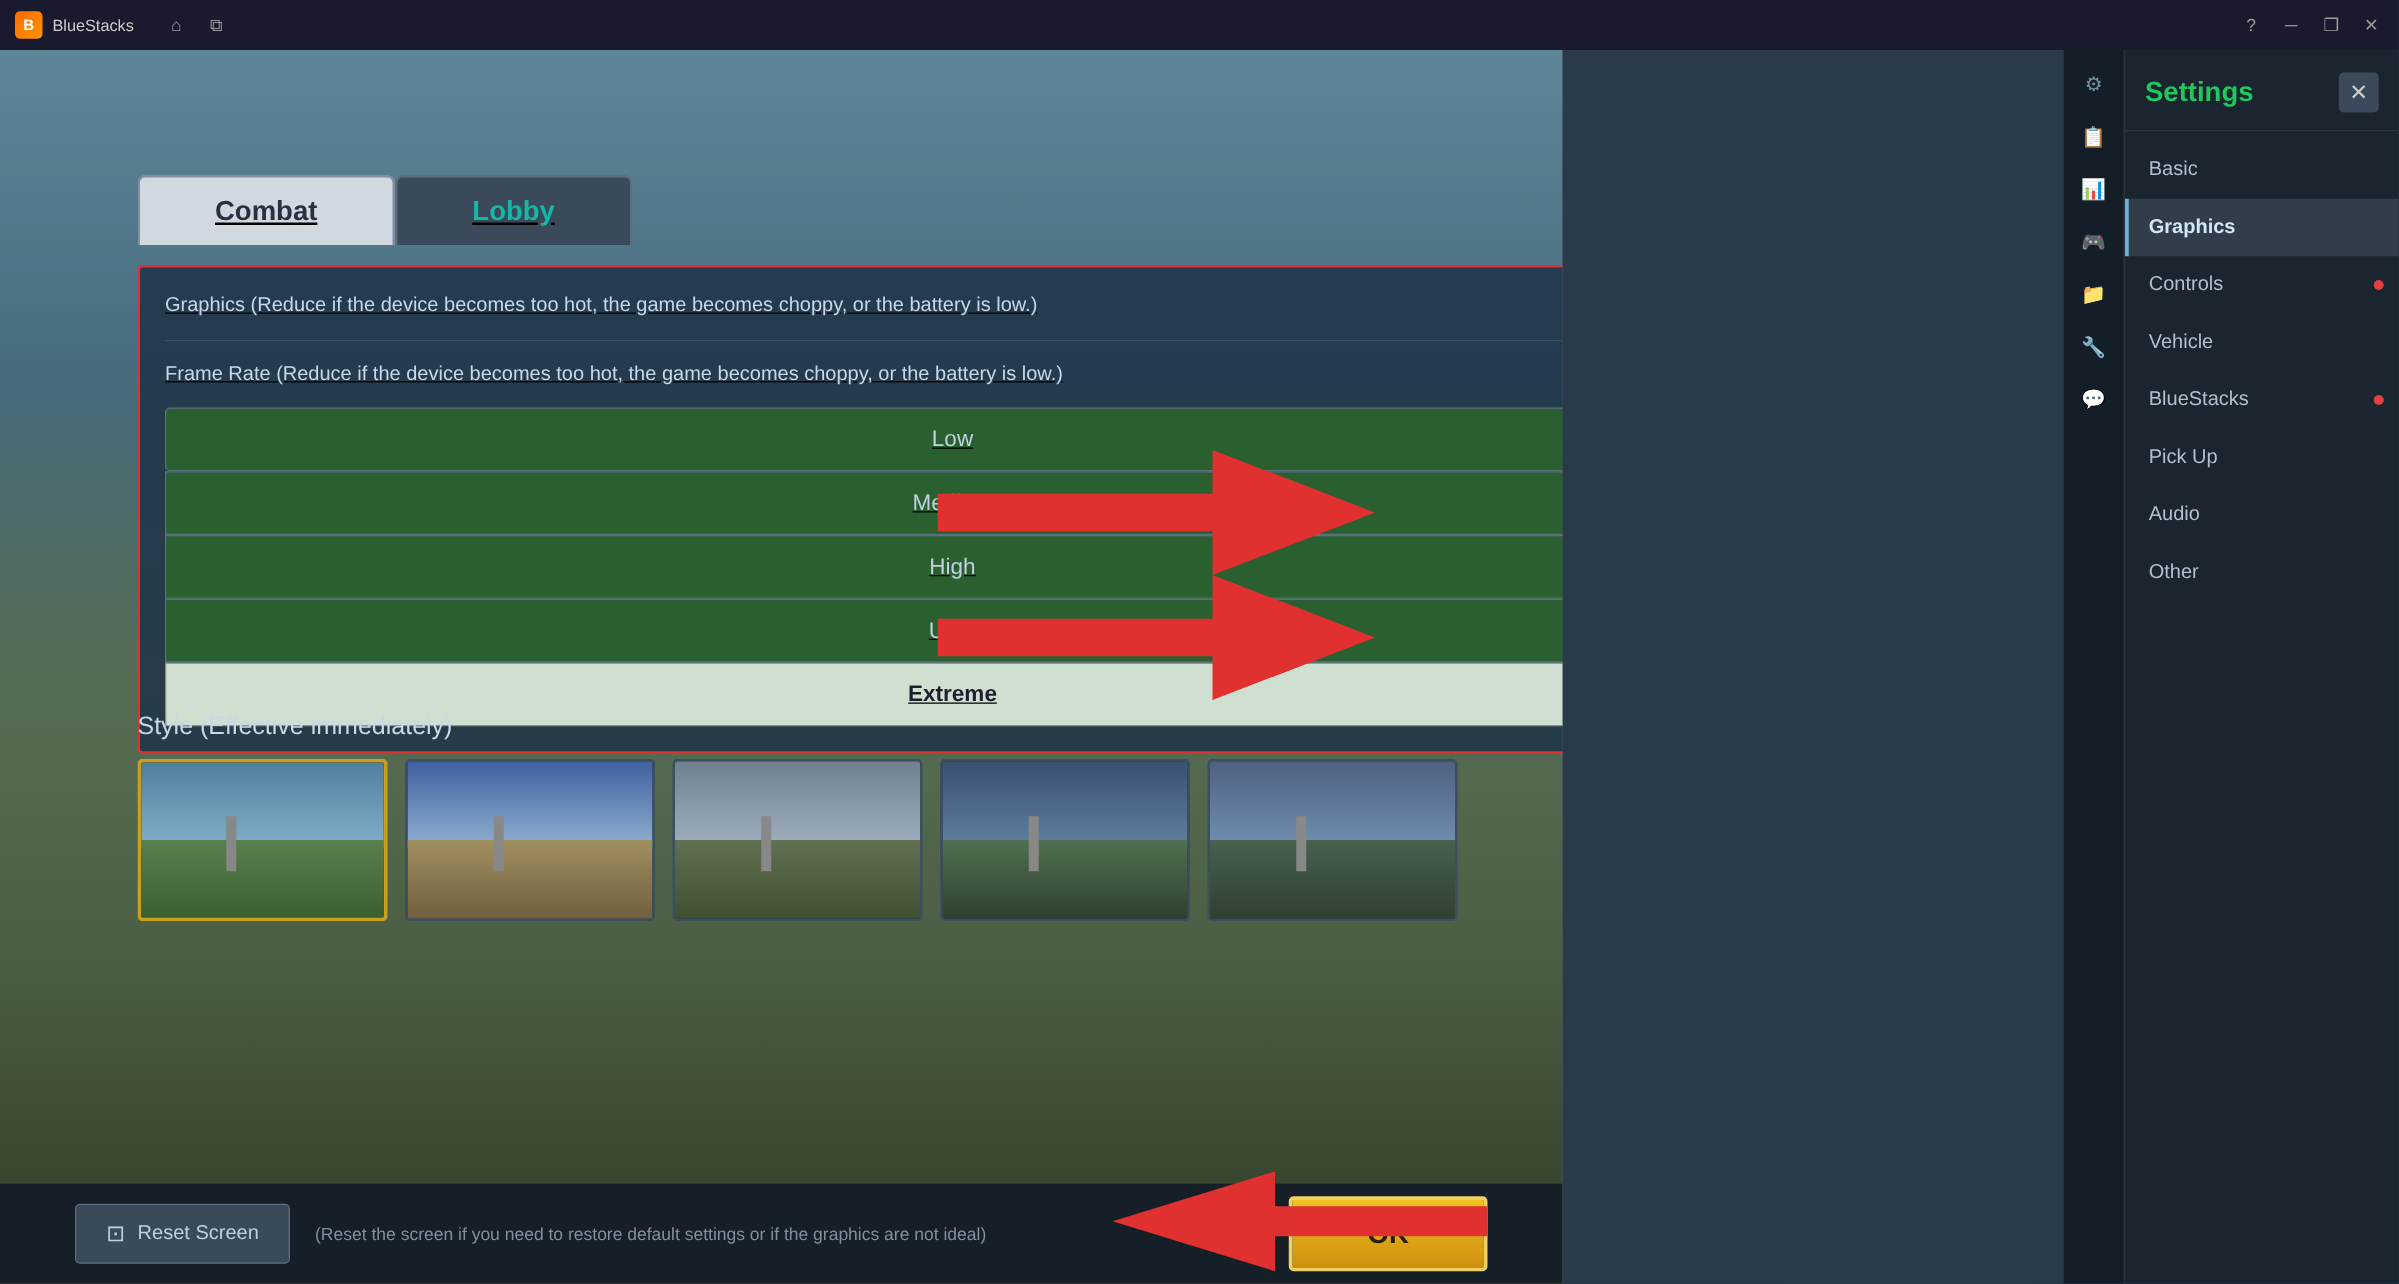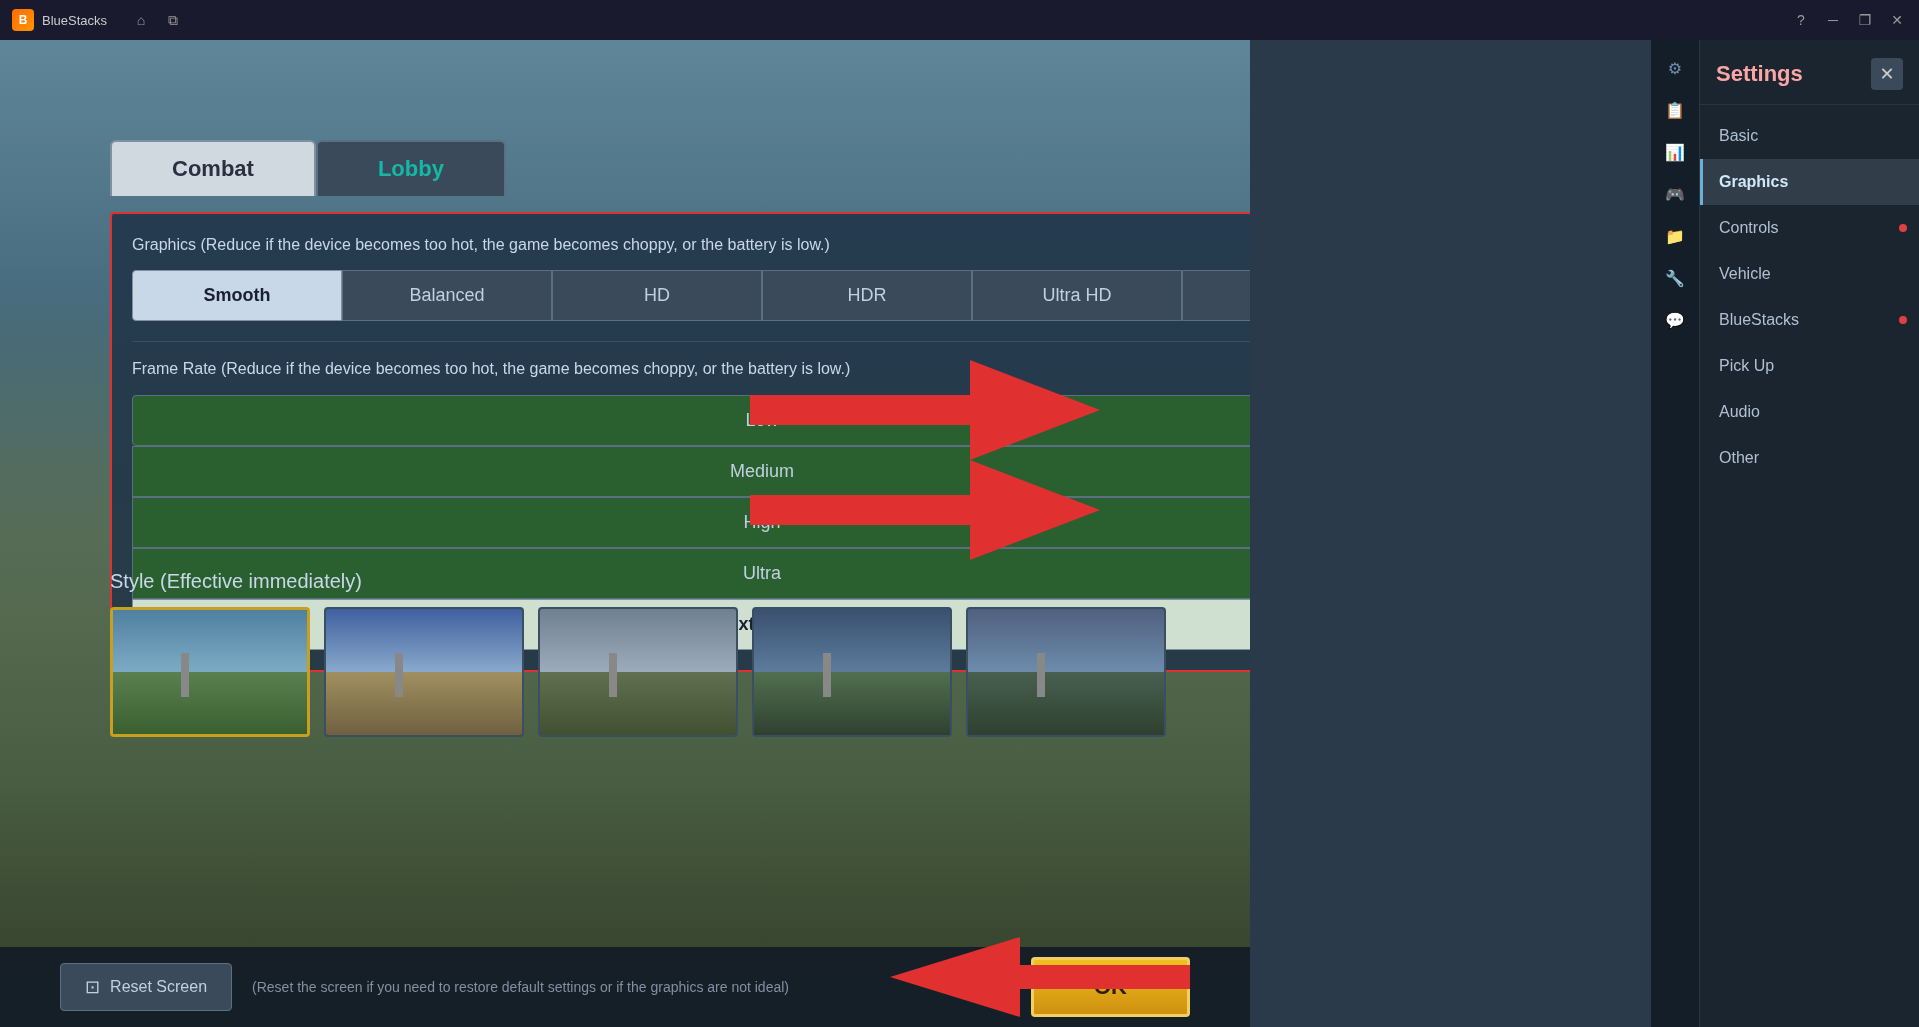--- a/index.html
+++ b/index.html
@@ -113,21 +113,21 @@
     }
 
     .settings-header {
       display: flex;
       align-items: center;
       justify-content: space-between;
       padding: 18px 16px 14px;
       border-bottom: 1px solid #2a3540;
     }
     .settings-title {
-      color: #fca5a5;
+      color: #22c55e;
       font-size: 22px;
       font-weight: bold;
     }
     .settings-close-btn {
       width: 32px; height: 32px;
       background: #3a4a5a;
       border: none;
       border-radius: 4px;
       color: #ccc;
       cursor: pointer;
@@ -200,20 +200,21 @@
       width: 1180px;
       height: 987px;
     }
 
     
     .tabs-container {
       position: absolute;
       top: 60px;
       left: 60px;
       width: 1304px;
+      text-decoration: underline;
     }
 
     .tabs-row {
       display: flex;
       gap: 0;
       margin-bottom: 0;
     }
     .tab-btn {
       padding: 14px 60px;
       background: #3a4a5a;
@@ -441,28 +442,20 @@
 
     <div class="tabs-container">
       <div class="tabs-row">
         <button class="tab-btn active">Combat</button>
         <button class="tab-btn">Lobby</button>
       </div>
 
       <div class="graphics-box">
 
         <div class="section-label">Graphics (Reduce if the device becomes too hot, the game becomes choppy, or the battery is low.)</div>
-        <div class="quality-row">
-          <button class="quality-btn active">Smooth</button>
-          <button class="quality-btn">Balanced</button>
-          <button class="quality-btn">HD</button>
-          <button class="quality-btn">HDR</button>
-          <button class="quality-btn">Ultra HD</button>
-          <button class="quality-btn">UHD</button>
-        </div>
 
         <hr class="divider">
 
         <div class="section-label">Frame Rate (Reduce if the device becomes too hot, the game becomes choppy, or the battery is low.)</div>
         <div class="framerate-row">
           <button class="framerate-btn">Low</button>
           <button class="framerate-btn">Medium</button>
           <button class="framerate-btn">High</button>
           <button class="framerate-btn">Ultra</button>
           <button class="framerate-btn active">Extreme</button>

